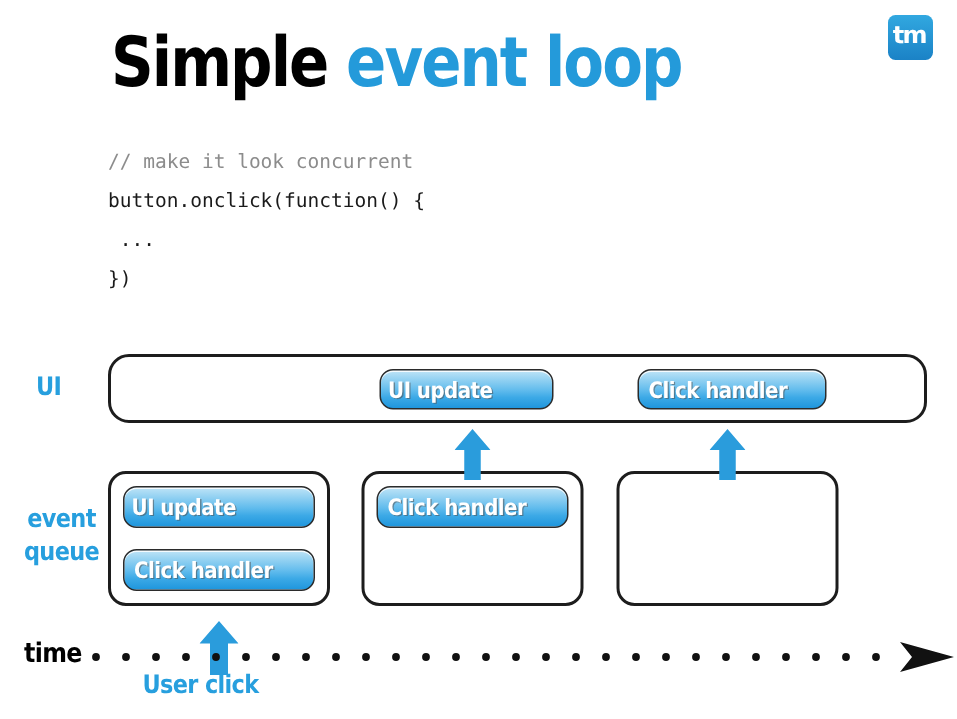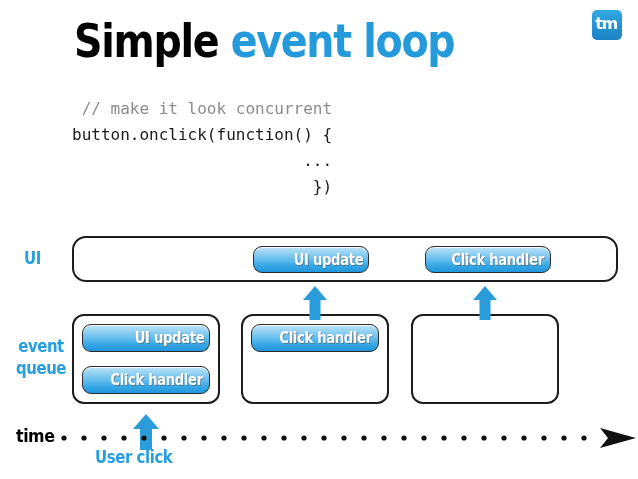--- a/index.html
+++ b/index.html
@@ -55,25 +55,24 @@
   }
   .title .t-black { color: #000000; }
   .title .t-blue  { color: #249ada; }
 
   
   .code {
     position: absolute;
     left: 72px;
     top: 96px;
     font-family: "DejaVu Sans Mono", monospace;
-    font-size: 16px;
+    font-size: 13px;
     line-height: 26px;
     color: #1a1a1a;
     white-space: pre;
-    text-align: right;
   }
   .code .comment { color: #8c8c8c; }
 
   
   .row-label {
     position: absolute;
     color: #279fde;
     font-family: "DejaVu Sans", sans-serif;
     font-weight: bold;
     font-size: 17px;
@@ -124,21 +123,21 @@
     border-radius: 9px;
     background: linear-gradient(180deg,
         #bfe4f7 0%, #9ed6f3 18%, #62bced 52%, #3ca9e6 72%, #1f96dd 100%);
     color: #ffffff;
     font-family: "DejaVu Sans", sans-serif;
     font-weight: bold;
     font-size: 15px;
     letter-spacing: -0.4px;
     display: flex;
     align-items: center;
-    justify-content: flex-end;
+    justify-content: flex-start;
     text-shadow: 1px 1px 0 rgba(80,80,80,0.55);
     box-shadow: inset 0 1px 0 rgba(255,255,255,0.85);
   }
   .pill span { transform: scaleX(0.88); display: block; white-space: nowrap; }
 
   
   #pill-ui-0     { left: 253px; top: 246px; width: 116px; height: 27px; }
   #pill-ui-1     { left: 425px; top: 246px; width: 126px; height: 27px; }
   
   #pill-q0-0     { left: 82px;  top: 324px; width: 128px; height: 28px; }

